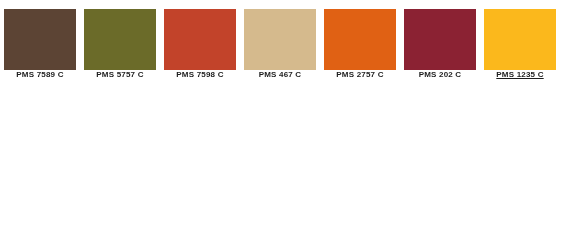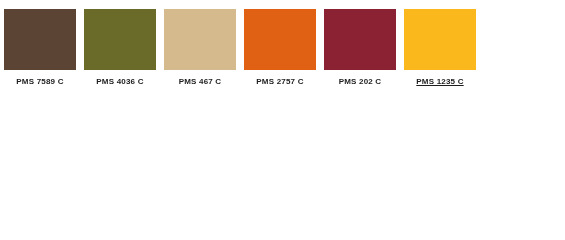--- a/index.html
+++ b/index.html
@@ -31,21 +31,20 @@
     flex-direction: column;
     align-items: center;
     box-sizing: border-box;
   }
   .chip {
     width: 72px;
     height: 61px;
     display: block;
   }
   .chip-label {
-    margin-top: 7px;
     font-size: 8px;
     line-height: 10px;
     letter-spacing: 0.2px;
     font-weight: bold;
     color: #1d1d1d;
     white-space: nowrap;
     text-align: center;
     font-family: "Liberation Sans", sans-serif;
   }
 </style>
@@ -54,23 +53,27 @@
 
 <div id="palette" style="background-color: rgb(255, 255, 255);">
 
   <div class="swatch-cell">
     <span class="chip" style="background-color: rgb(92, 68, 52);"></span>
     <span class="chip-label" style="color: rgb(29, 29, 29);">PMS 7589 C</span>
   </div>
 
   <div class="swatch-cell">
     <span class="chip" style="background-color: rgb(107, 107, 41);"></span>
-    <span class="chip-label" style="color: rgb(29, 29, 29);">PMS 4036 C</span>
+    <span class="chip-label" style="color: rgb(29, 29, 29);">PMS 5757 C</span>
   </div>
 
+  <div class="swatch-cell">
+    <span class="chip" style="background-color: rgb(194, 67, 42);"></span>
+    <span class="chip-label" style="color: rgb(29, 29, 29);">PMS 7598 C</span>
+  </div>
 
   <div class="swatch-cell">
     <span class="chip" style="background-color: rgb(213, 186, 141);"></span>
     <span class="chip-label" style="color: rgb(29, 29, 29);">PMS 467 C</span>
   </div>
 
   <div class="swatch-cell">
     <span class="chip" style="background-color: rgb(224, 97, 20);"></span>
     <span class="chip-label" style="color: rgb(29, 29, 29);">PMS 2757 C</span>
   </div>

